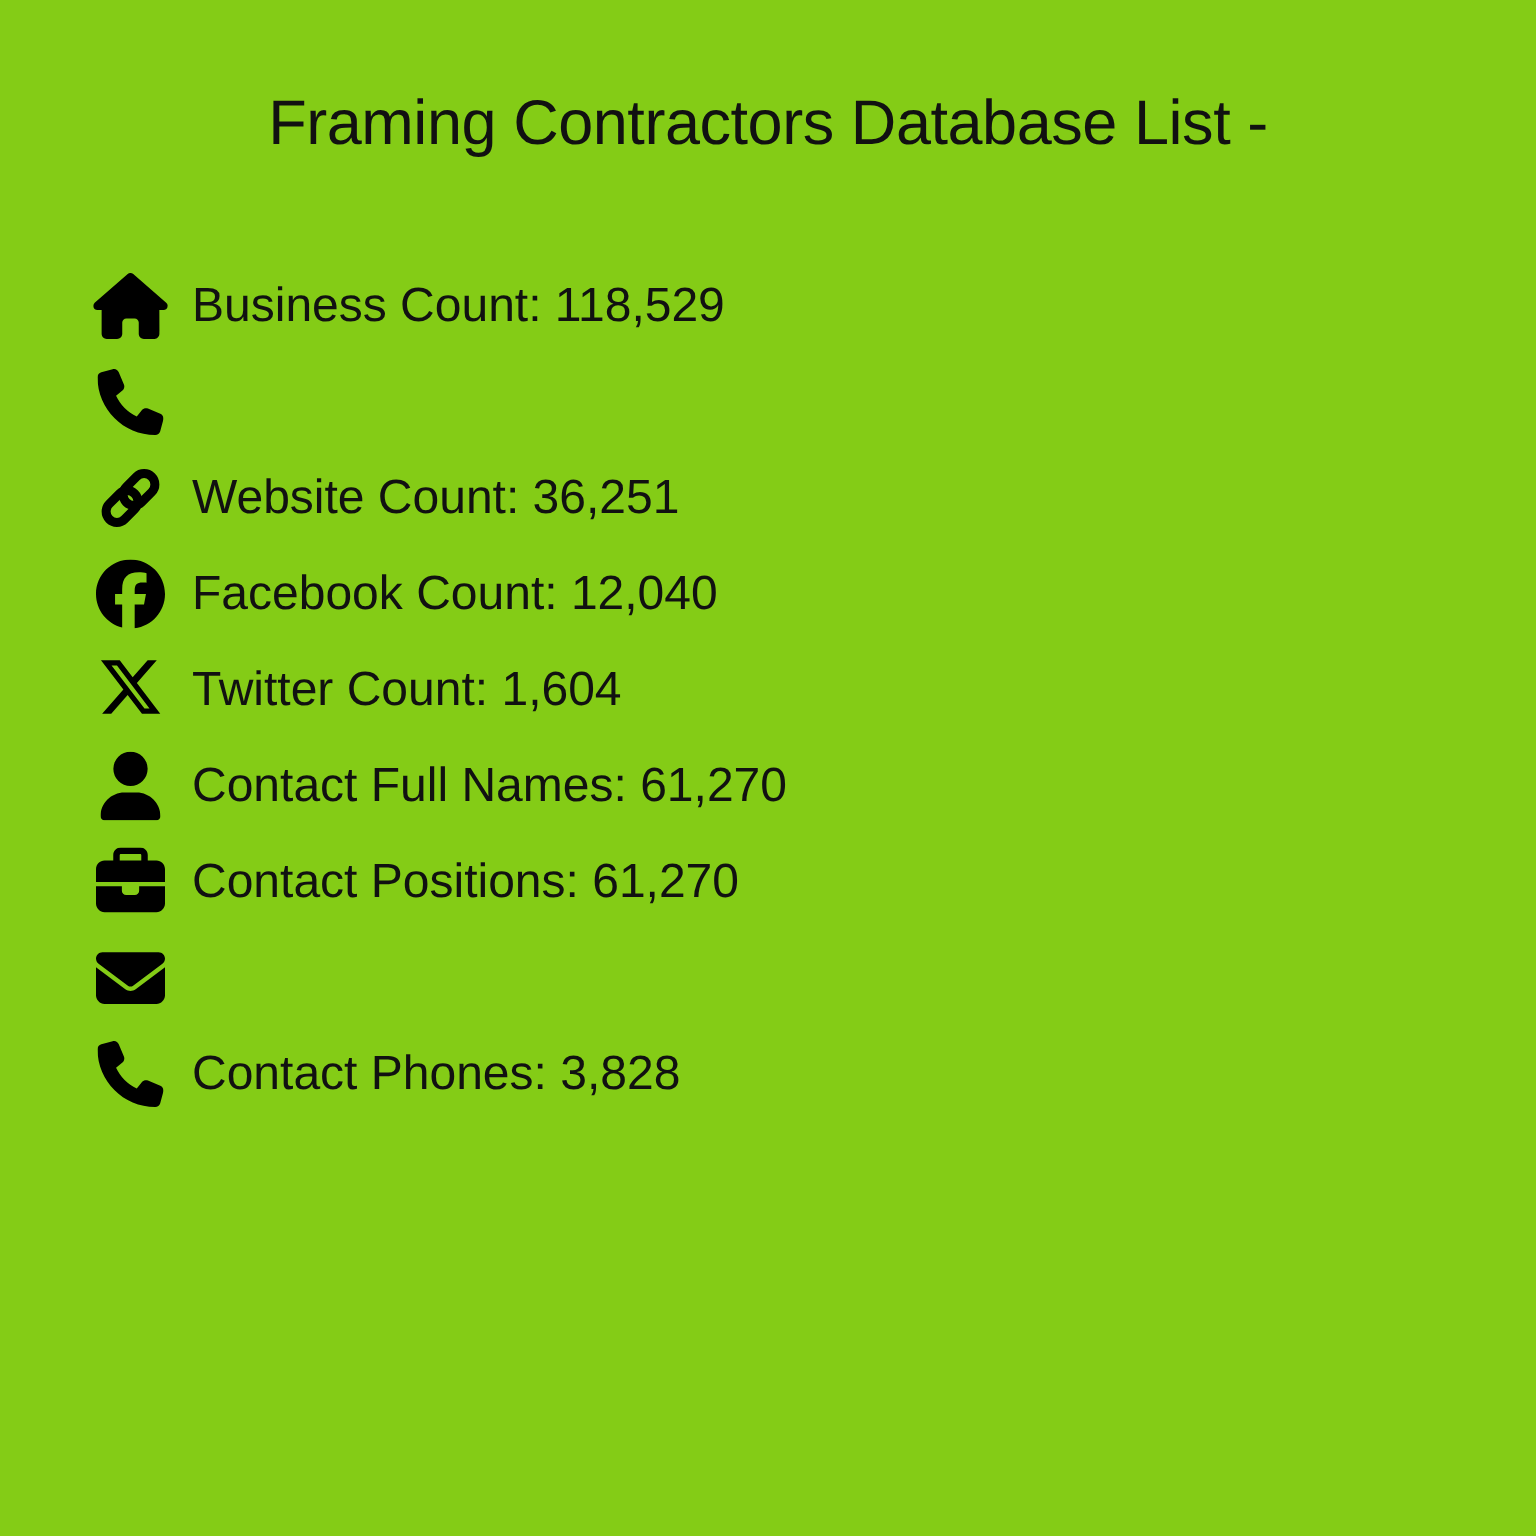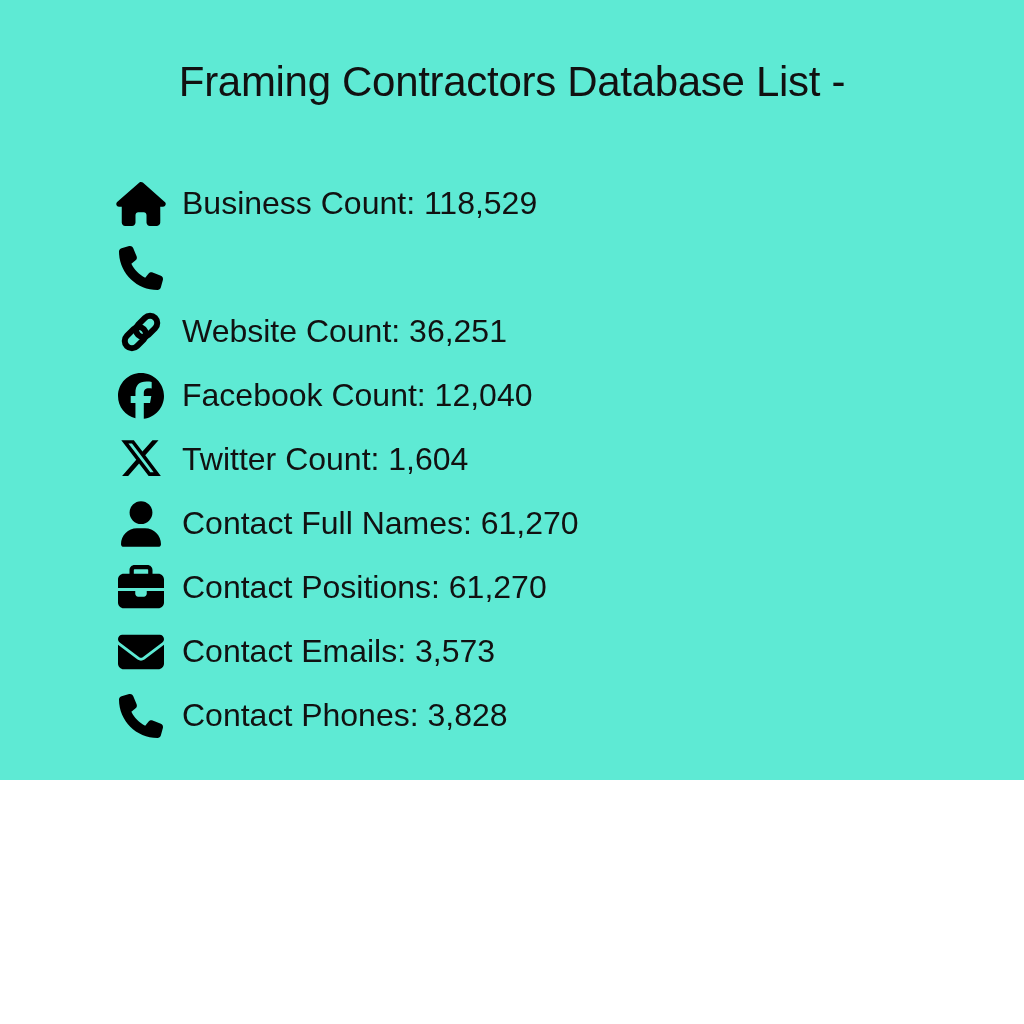--- a/index.html
+++ b/index.html
@@ -7,35 +7,35 @@
     padding: 0;
     background: #ffffff;
     width: 1024px;
     height: 1024px;
     overflow: hidden;
     font-family: "Liberation Sans", "DejaVu Sans", sans-serif;
     color: #111111;
   }
   .page {
     width: 1024px;
-    height: 780px;
-    background: #5eead4;
+    height: 1024px;
+    background: #84cc16;
   }
   .title {
     padding-top: 58px;
     text-align: center;
     font-size: 42px;
     line-height: 1.14;
     font-weight: 400;
     letter-spacing: -0.3px;
     color: #111111;
   }
   .stats {
     margin-top: 66px;
-    padding-left: 114px;
+    padding-left: 60px;
   }
   .row {
     display: flex;
     align-items: center;
     height: 64px;
   }
   .icon-box {
     width: 54px;
     min-width: 54px;
     display: flex;
@@ -128,21 +128,20 @@
       </span>
       <span class="stat-text"><span>Contact Positions</span><span>: </span><span>61,270</span></span>
     </div>
 
     <div class="row">
       <span class="icon-box">
         <svg width="46" height="46" viewBox="0 0 512 512">
             <path d="M48 64C21.5 64 0 85.5 0 112c0 15.1 7.1 29.3 19.2 38.4L236.8 313.6c11.4 8.5 27 8.5 38.4 0L492.8 150.4c12.1-9.1 19.2-23.3 19.2-38.4c0-26.5-21.5-48-48-48L48 64zM0 176L0 384c0 35.3 28.7 64 64 64l384 0c35.3 0 64-28.7 64-64l0-208L294.4 339.2c-22.8 17.1-54 17.1-76.8 0L0 176z"></path>
           </svg>
       </span>
-      <span class="stat-text"><span>Contact Emails</span><span>: </span><span>3,573</span></span>
     </div>
 
     <div class="row">
       <span class="icon-box">
         <svg width="44" height="44" viewBox="0 0 512 512">
             <path d="M164.9 24.6c-7.7-18.6-28-28.5-47.4-23.2l-88 24C12.1 30.2 0 46 0 64C0 311.4 200.6 512 448 512c18 0 33.8-12.1 38.6-29.5l24-88c5.3-19.4-4.6-39.7-23.2-47.4l-96-40c-16.3-6.8-35.2-2.1-46.3 11.6L304.7 368C234.3 334.7 177.3 277.7 144 207.3L193.3 167c13.7-11.2 18.4-30 11.6-46.3l-40-96z"></path>
           </svg>
       </span>
       <span class="stat-text"><span>Contact Phones</span><span>: </span><span>3,828</span></span>
     </div>

